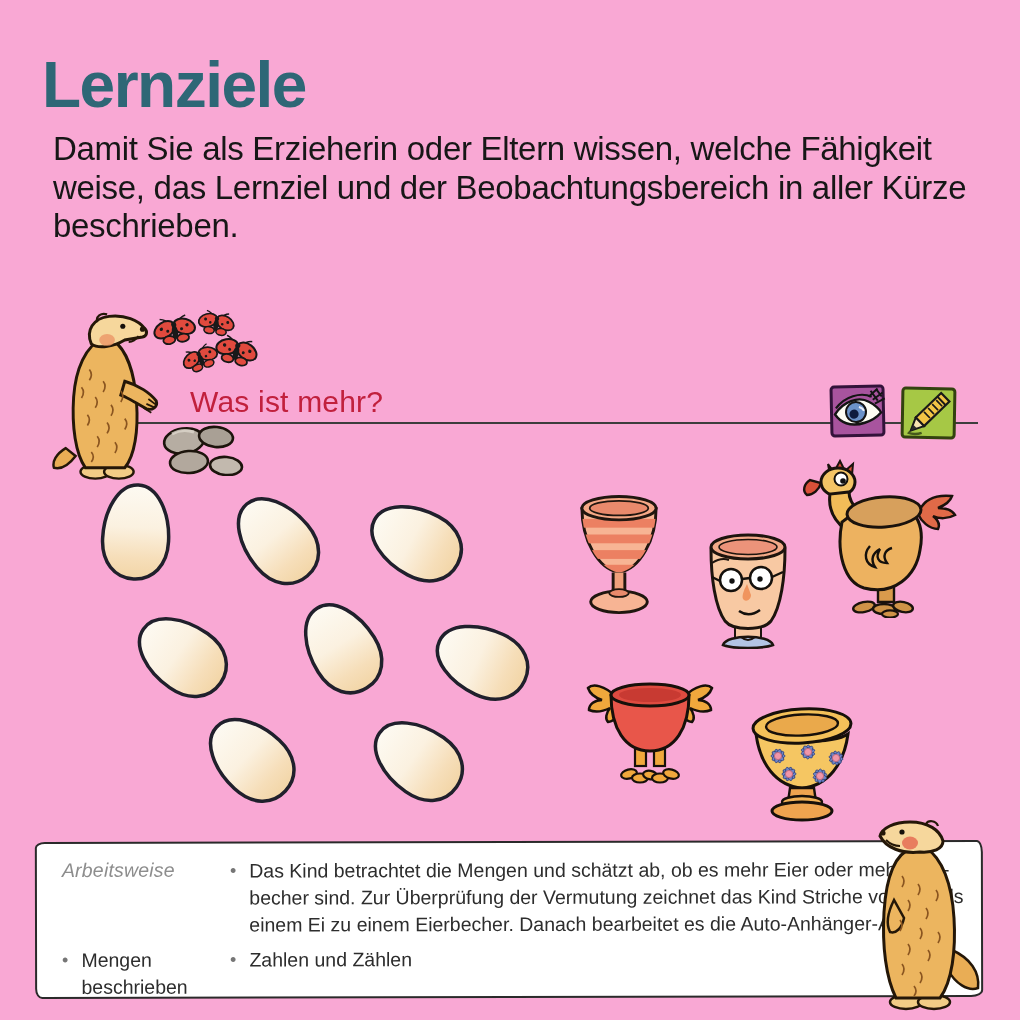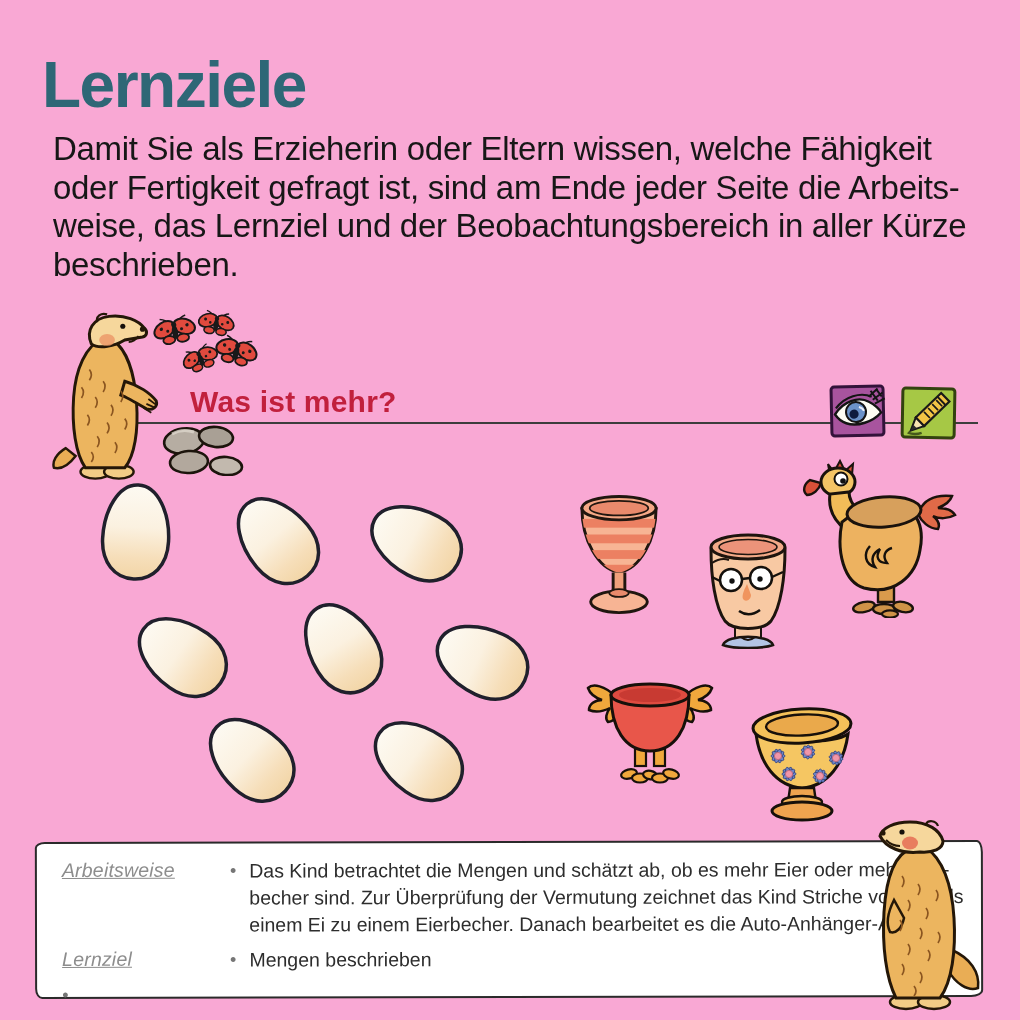--- a/index.html
+++ b/index.html
@@ -3,35 +3,35 @@
 <meta charset="utf-8">
 <style>
   html,body{margin:0;padding:0;background:#fff;}
   .page{position:relative;width:1020px;height:1020px;background:#f9a8d4;
         font-family:"Liberation Sans",sans-serif;overflow:hidden;}
   .abs{position:absolute;}
 
   .title{left:42px;top:48px;font-size:64px;font-weight:700;color:#2e6776;letter-spacing:-1.5px;}
   .intro{left:42px;top:130px;width:945px;font-size:33px;line-height:38.5px;color:#171717;letter-spacing:-0.3px;margin-left:11px;}
 
-  .question{left:190px;top:385px;font-size:30px;font-weight:700;color:#c1203d;letter-spacing:0.2px;}
+  .question{left:190px;top:385px;font-size:30px;font-weight:400;color:#c1203d;letter-spacing:0.2px;}
   .baseline{left:128px;top:422px;width:850px;height:0;border-top:2px solid #3d3d3d;}
 
   .icon-box{width:58px;height:55px;}
   .icon-eye{left:829px;top:384px;transform:rotate(-1.2deg);}
   .icon-pencil{left:900px;top:386px;transform:rotate(1deg);}
 
   .egg{width:74px;height:100px;}
 
   .info-box{left:35px;top:841px;width:948px;height:157px;background:#fff;
             border:2.5px solid #2a2a2a;border-radius:10px 6px 12px 7px / 6px 12px 7px 10px;
             transform:rotate(-0.12deg);box-sizing:border-box;
             display:grid;grid-template-columns:168px 1fr;align-content:start;
             row-gap:8px;padding:14px 14px 0 25px;}
-  .ib-label{font-size:19.5px;font-style:italic;color:#8d8d8d;letter-spacing:0.2px;padding-top:1px;text-decoration:underline;}
+  .ib-label{font-size:19.5px;font-style:italic;color:#8d8d8d;letter-spacing:0.2px;padding-top:1px;}
   .ib-content{display:flex;align-items:flex-start;font-size:19.5px;line-height:27px;color:#2d2d2d;}
   .ib-bullet{color:#767676;margin-right:13px;font-size:18px;line-height:27px;}
 </style>
 </head>
 <body>
 
 <div class="page">
 
   <svg width="0" height="0" style="position:absolute" aria-hidden="true">
     <defs>
@@ -56,21 +56,20 @@
         <ellipse cx="22" cy="16" rx="3" ry="7" fill="#191919"></ellipse>
         <circle cx="22" cy="8.5" r="2.6" fill="#191919"></circle>
       </g>
     </defs>
   </svg>
 
   <div class="abs title">Lernziele</div>
 
   <div class="abs intro">
     <div>Damit Sie als Erzieherin oder Eltern wissen, welche Fähigkeit</div>
-    <div>oder Fertigkeit gefragt ist, sind am Ende jeder Seite die Arbeits-</div>
     <div>weise, das Lernziel und der Beobachtungsbereich in aller Kürze</div>
     <div>beschrieben.</div>
   </div>
 
   <div class="abs baseline"></div>
 
   <div class="abs question">Was ist mehr?</div>
 
   <svg class="abs icon-box icon-eye" viewBox="0 0 58 55">
     <rect x="2.5" y="2.5" width="52" height="49" rx="3" fill="#a8549e" stroke="#33123a" stroke-width="3"></rect>
@@ -301,27 +300,27 @@
   <div class="abs info-box">
     <div class="ib-label">Arbeitsweise</div>
     <div class="ib-content">
       <span class="ib-bullet">•</span>
       <div>
         <div>Das Kind betrachtet die Mengen und schätzt ab, ob es mehr Eier oder mehr Eier-</div>
         <div>becher sind. Zur Überprüfung der Vermutung zeichnet das Kind Striche von jeweils</div>
         <div>einem Ei zu einem Eierbecher. Danach bearbeitet es die Auto-Anhänger-Aufgabe.</div>
       </div>
     </div>
-    <div class="ib-label">Lernziel</div>
     <div class="ib-content">
       <span class="ib-bullet">•</span>
       <div>Mengen beschrieben</div>
     </div>
     <div class="ib-content">
       <span class="ib-bullet">•</span>
+      <div>Zahlen und Zählen</div>
     </div>
   </div>
 
   <svg class="abs" style="left:858px;top:820px;width:128px;height:192px" viewBox="0 0 128 192">
     <path d="M94 130 C112 138 122 152 120 168 C110 172 97 163 90 150 Z" fill="#e9ad55" stroke="#241708" stroke-width="2.5"></path>
     <ellipse cx="48" cy="182" rx="16" ry="7" fill="#f2cc86" stroke="#241708" stroke-width="2.5"></ellipse>
     <ellipse cx="76" cy="182" rx="16" ry="7" fill="#f2cc86" stroke="#241708" stroke-width="2.5"></ellipse>
     <path d="M54 28 C36 34 28 60 26 92 C24 126 28 158 38 178 L82 178 C94 162 98 130 96 98 C94 64 84 38 68 28 Z" fill="#ecb55f" stroke="#241708" stroke-width="3"></path>
     <path d="M36 80 C30 92 28 104 32 112 C38 114 44 108 46 98 Z" fill="#ecb55f" stroke="#241708" stroke-width="2.5"></path>
     <g stroke="#8a5520" stroke-width="1.7" fill="none">

